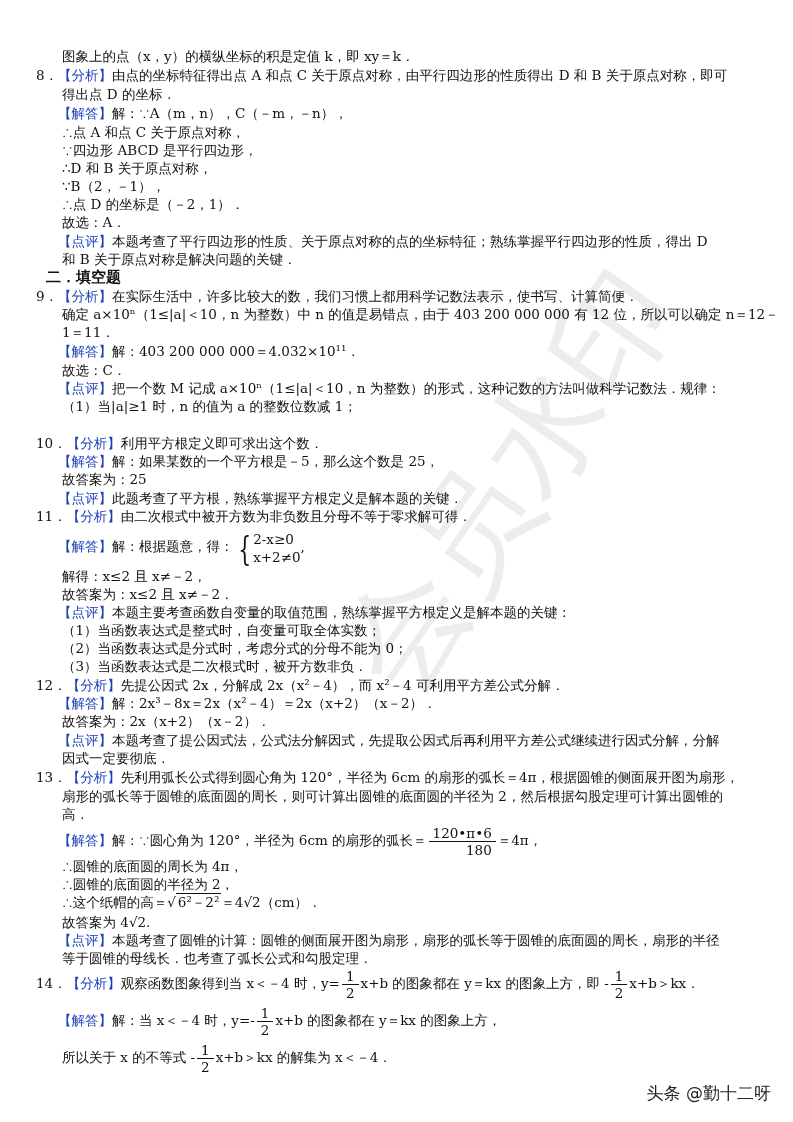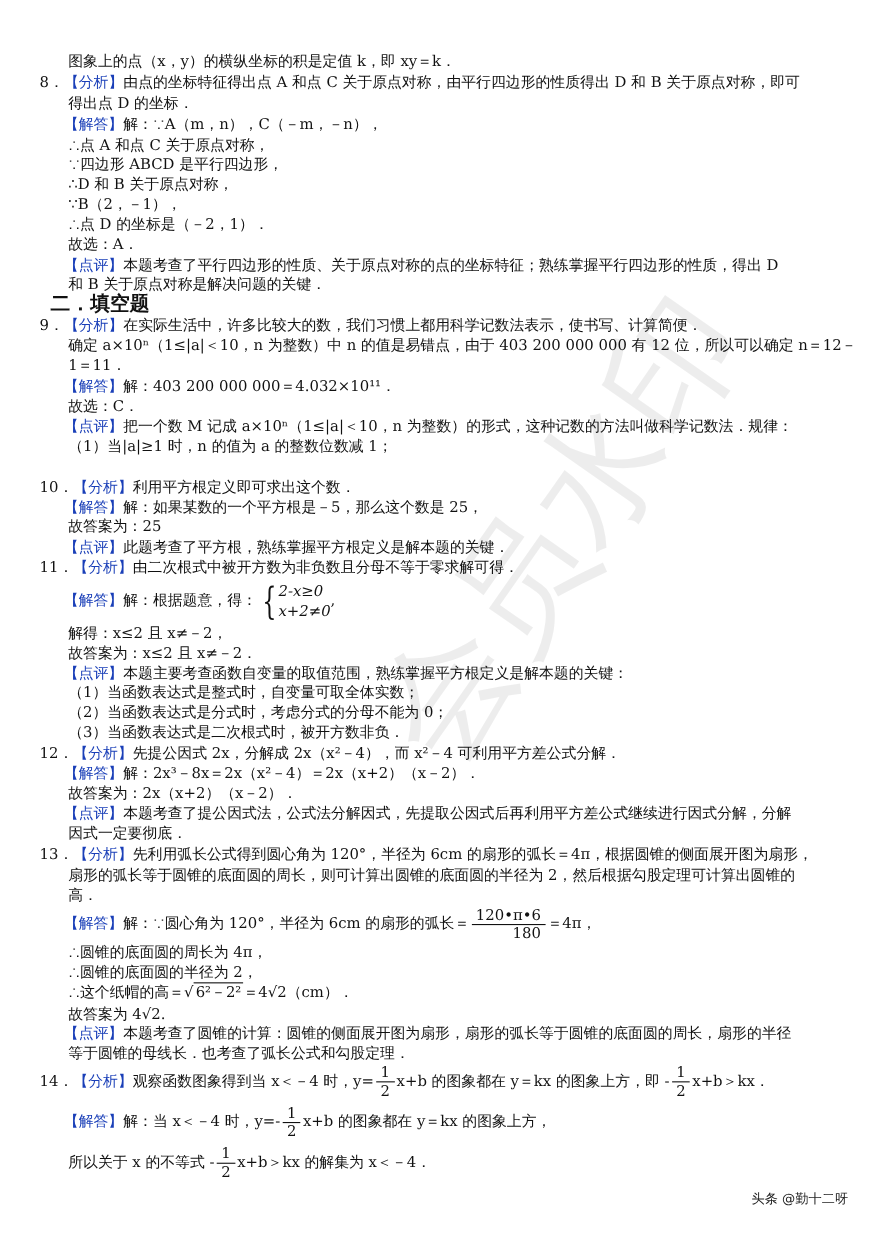--- a/index.html
+++ b/index.html
@@ -4,33 +4,33 @@
 <style>
   html, body { margin:0; padding:0; background:#ffffff; }
   body {
     width:793px; height:1122px; position:relative; overflow:hidden;
     font-family: "DejaVu Serif", "Liberation Serif", serif;
     color:#111; font-size:13.5px;
   }
   .page { position:absolute; left:0; top:0; width:793px; height:1122px; }
   .line { position:absolute; white-space:nowrap; line-height:18px; }
   .tag { color:#1a3fb8; }
-  .sec { font-weight:bold; font-family:"DejaVu Sans", sans-serif; font-size:18px; }
+  .sec { font-weight:bold; font-family:"DejaVu Sans", sans-serif; font-size:15px; }
   .frac { display:inline-block; vertical-align:middle; text-align:right; line-height:16px; margin:0 2px; }
   .frac .num { display:block; border-bottom:1px solid #111; padding:0 4px; }
   .frac .den { display:block; padding:0 4px; }
   .brace { display:inline-block; vertical-align:middle; font-size:34px; line-height:34px; transform:scaleX(0.6); margin-right:-2px; }
-  .sys { display:inline-block; vertical-align:middle; line-height:18px;font-style:italic; }
+  .sys { display:inline-block; vertical-align:middle; line-height:18px; }
   .sqrt { border-top:1px solid #111; padding:0 2px; }
   .watermark {
     position:absolute; left:270px; top:400px; font-size:120px;
     color:rgba(0,0,0,0.07); transform:rotate(-55deg); white-space:nowrap;
     font-family:"DejaVu Sans", sans-serif; pointer-events:none;
   }
-  .footer { position:absolute; right:22px; top:1082px; font-family:"DejaVu Sans", sans-serif; font-size:12px; color:#222; }
+  .footer { position:absolute; right:22px; top:1082px; font-family:"DejaVu Sans", sans-serif; font-size:17px; color:#222; }
 </style>
 </head>
 <body>
 
 <div class="page">
   <div class="watermark">会员水印</div>
 
   <div class="line" style="left:62px;top:47px">图象上的点（x，y）的横纵坐标的积是定值 k，即 xy＝k．</div>
 
   <div class="line" style="left:36px;top:66px">

